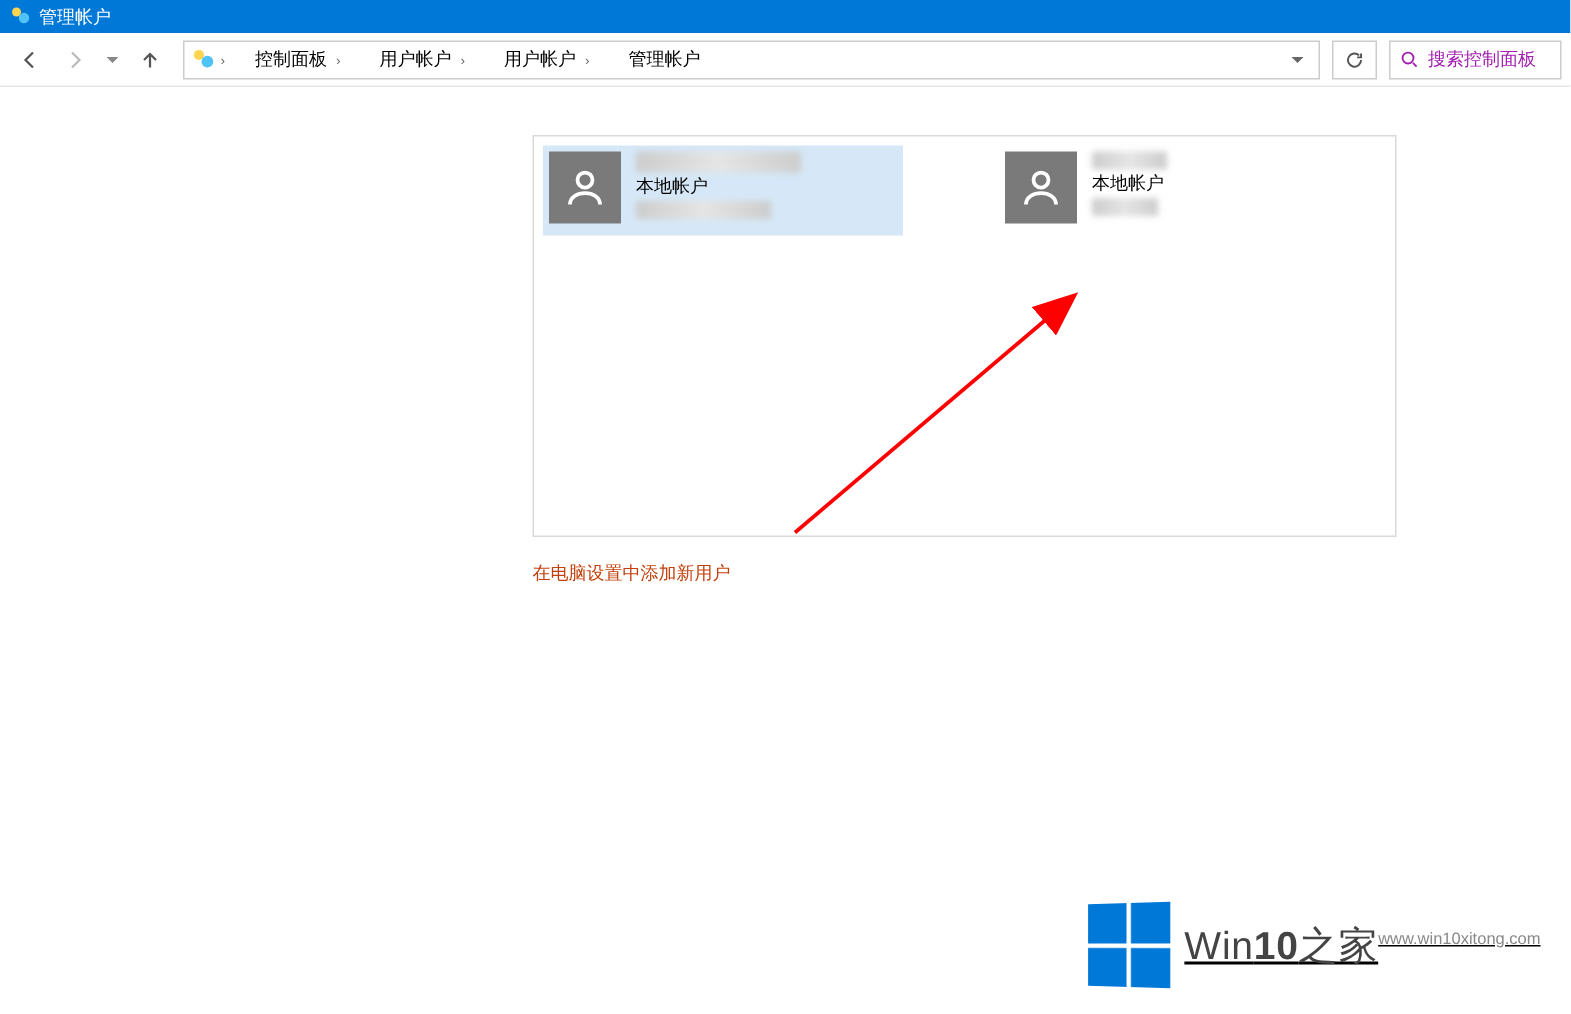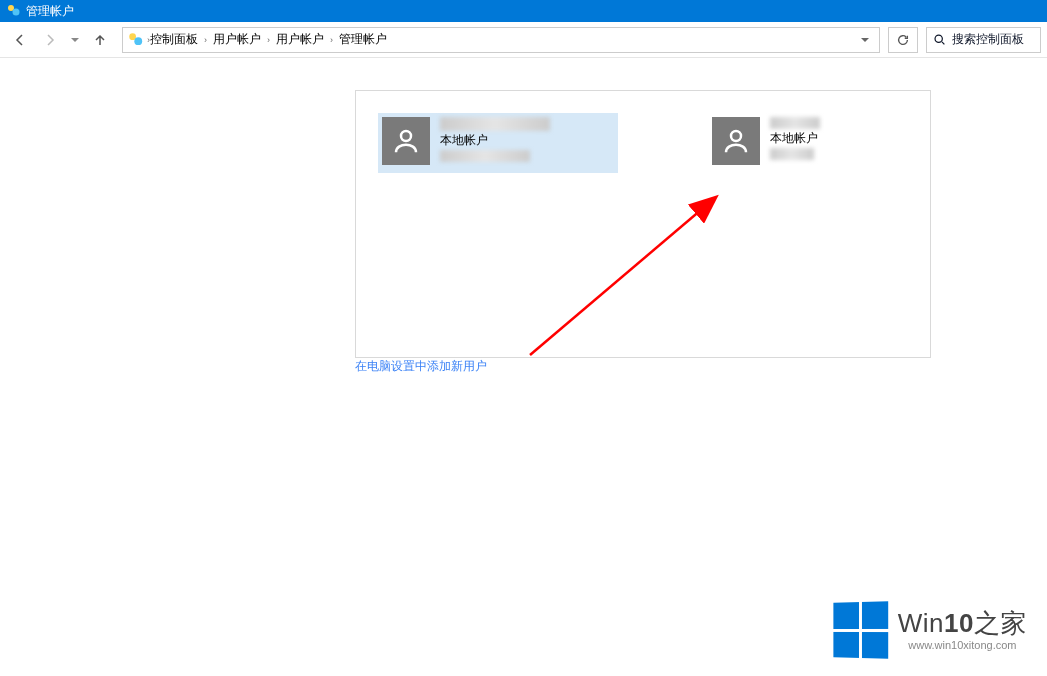--- a/index.html
+++ b/index.html
@@ -49,86 +49,85 @@
       height: 26px;
       border: 1px solid #ccc;
       margin: 0 6px;
       display: flex;
       align-items: center;
       padding: 0 4px;
       position: relative;
     }
     .addr-icon { width:18px;height:18px;display:flex;align-items:center;justify-content:center;margin-right:2px;}
     .breadcrumb { display:flex; align-items:center; gap:6px; color:#000; flex:1;}
-    .crumb { display:flex; align-items:center; gap:6px; cursor:default;}
+    .crumb { display:flex; align-items:center; gap:6px; cursor:default;margin-left:20px;}
     .crumb-sep { color:#666; font-size:9px;}
     .addr-dropdown { width:20px; color:#666; display:flex;align-items:center;justify-content:center;}
     .refresh-btn {
       width:30px; height:26px; border:1px solid #ccc;
       display:flex;align-items:center;justify-content:center; color:#555;
     }
     .searchbox {
       width: 115px; height:26px; border:1px solid #ccc;
       margin-left:6px;
       display:flex; align-items:center; padding:0 6px; gap:6px;
-      color:#0f172a;
+      color:#a21caf;
     }
     .searchbox svg{width:13px;height:13px;}
     .content {
       padding: 32px 0 0 355px;
     }
     .heading {
       color:#003399; font-size:16px; margin-bottom:20px;
     }
     .account-box {
       width: 576px; height: 268px;
       border:1px solid #d9d9d9;
-      padding:22px;
+      padding:6px;
       display:flex;
       gap:64px;
-      justify-content:space-between;
     }
     .account {
       display:flex; gap:10px; padding:4px; height:60px;
       cursor:default;
     }
     .account.selected { background:#d6e8f7; width: 240px; }
     .account.other { width: 200px; }
     .avatar {
       width:48px; height:48px; background:#7a7a7a;
       display:flex;align-items:center;justify-content:center;
     }
     .avatar svg { width:30px;height:30px;stroke:#fff;fill:none;stroke-width:2;}
     .acc-info { display:flex; flex-direction:column; gap:1px; font-size:12px; }
     .blurred {
       background: linear-gradient(90deg,#ccc 0%,#e5e5e5 50%,#ccc 100%);
       color:transparent; border-radius:1px;
       filter: blur(2px);
       display:inline-block;
     }
     .footer-link {
-      color:#3b82f6; font-size:12px; cursor:default;
+      color:#c2410c; font-size:12px; margin-top:16px; cursor:default;
     }
     .annotation-arrow {
       position:absolute;
       left:520px; top:180px;
       pointer-events:none;
     }
     .watermark {
       position:absolute;
       right:20px; bottom:18px;
       display:flex; align-items:center; gap:10px;
     }
     .win-logo {
       width:56px; height:56px;
       display:grid; grid-template-columns:1fr 1fr; grid-template-rows:1fr 1fr; gap:3px;
       transform: perspective(200px) rotateY(-12deg);
     }
     .win-logo div{ background:#0078d7;}
-    .wm-text { display:flex; flex-direction:column; line-height:1;}
+    .wm-text { display:flex; flex-direction:row; line-height:1;text-decoration:underline;}
     .wm-title { font-size:26px; font-weight:300; color:#444; letter-spacing:0.5px;}
     .wm-title b{font-weight:600;}
     .wm-url { font-size:11px; color:#888; margin-top:4px; text-align:center;}
   </style>
 </head>
 <body>
 
 <div class="titlebar">
   <span class="titlebar-icon">
     <svg viewBox="0 0 16 16">

